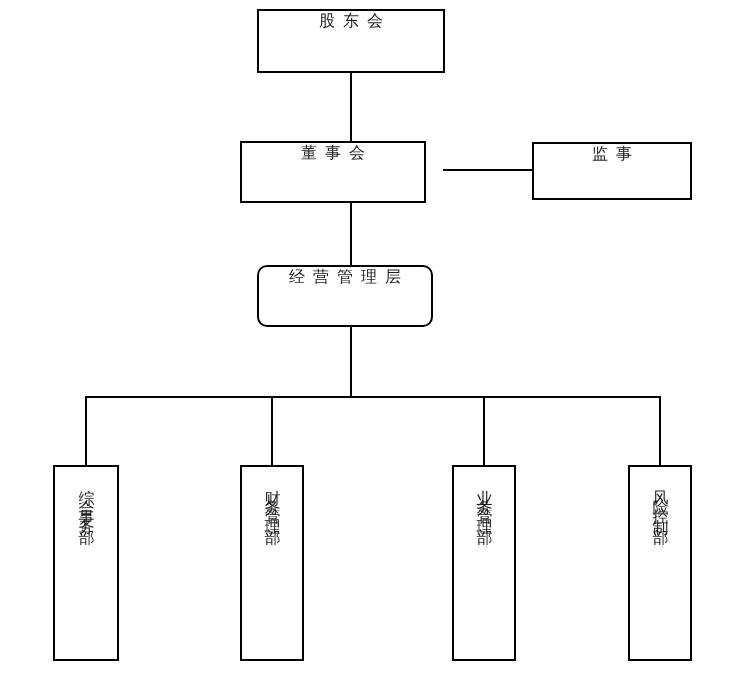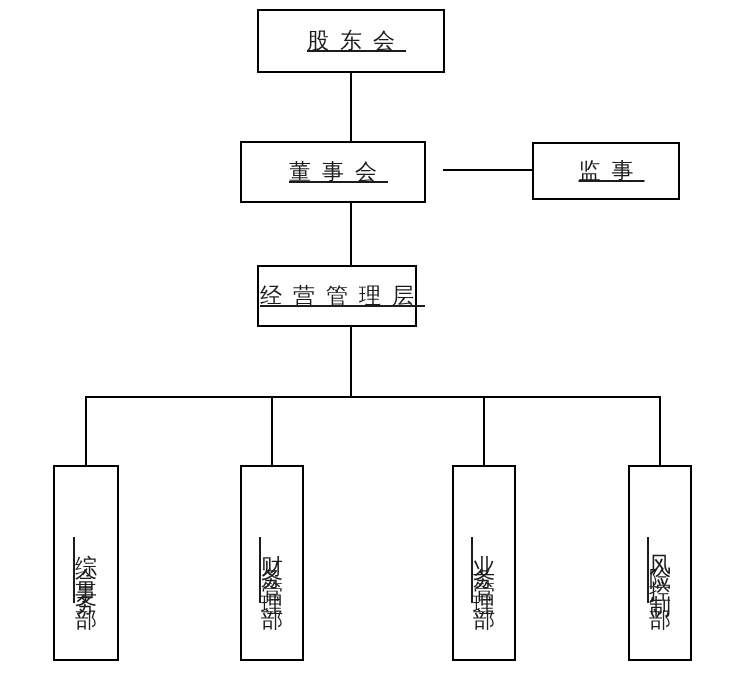--- a/index.html
+++ b/index.html
@@ -15,46 +15,44 @@
     font-family: "Liberation Serif", "DejaVu Serif", serif;
     color: #1c1c1c;
     overflow: hidden;
   }
   .node {
     position: absolute;
     box-sizing: border-box;
     border: 2px solid #000000;
     background: #ffffff;
     display: flex;
-    align-items: center;
     justify-content: center;
-    font-size: 22px;
-    text-decoration: underline;
+    font-size: 16px;
   }
   .node .label-h {
     letter-spacing: 0.5em;
     text-indent: 0.5em;
     white-space: nowrap;
   }
   .node .label-v {
     writing-mode: vertical-rl;
     text-orientation: upright;
     letter-spacing: 0.6em;
     text-indent: 0.6em;
     white-space: nowrap;
   }
   .line {
     position: absolute;
     background: #000000;
   }
   
   #node-shareholders { left: 257px; top: 9px;   width: 188px; height: 64px; }
   #node-board        { left: 240px; top: 141px; width: 186px; height: 62px; }
-  #node-supervisor   { left: 532px; top: 142px; width: 148px; height: 58px; }
-  #node-management   { left: 257px; top: 265px; width: 160px; height: 62px; }
+  #node-supervisor   { left: 532px; top: 142px; width: 160px; height: 58px; }
+  #node-management   { left: 257px; top: 265px; width: 176px; height: 62px; border-radius: 10px; }
   #node-dept-general { left: 53px;  top: 465px; width: 66px;  height: 196px; }
   #node-dept-finance { left: 240px; top: 465px; width: 64px;  height: 196px; }
   #node-dept-business{ left: 452px; top: 465px; width: 64px;  height: 196px; }
   #node-dept-risk    { left: 628px; top: 465px; width: 64px;  height: 196px; }
   
   #edge-sh-board      { left: 350px; top: 73px;  width: 2px;   height: 68px; }
   #edge-board-sup     { left: 443px; top: 169px; width: 89px;  height: 2px; }
   #edge-board-mgmt    { left: 350px; top: 203px; width: 2px;   height: 62px; }
   #edge-mgmt-bus      { left: 350px; top: 327px; width: 2px;   height: 70px; }
   #edge-bus-horizontal{ left: 85px;  top: 396px; width: 576px; height: 2px; }

